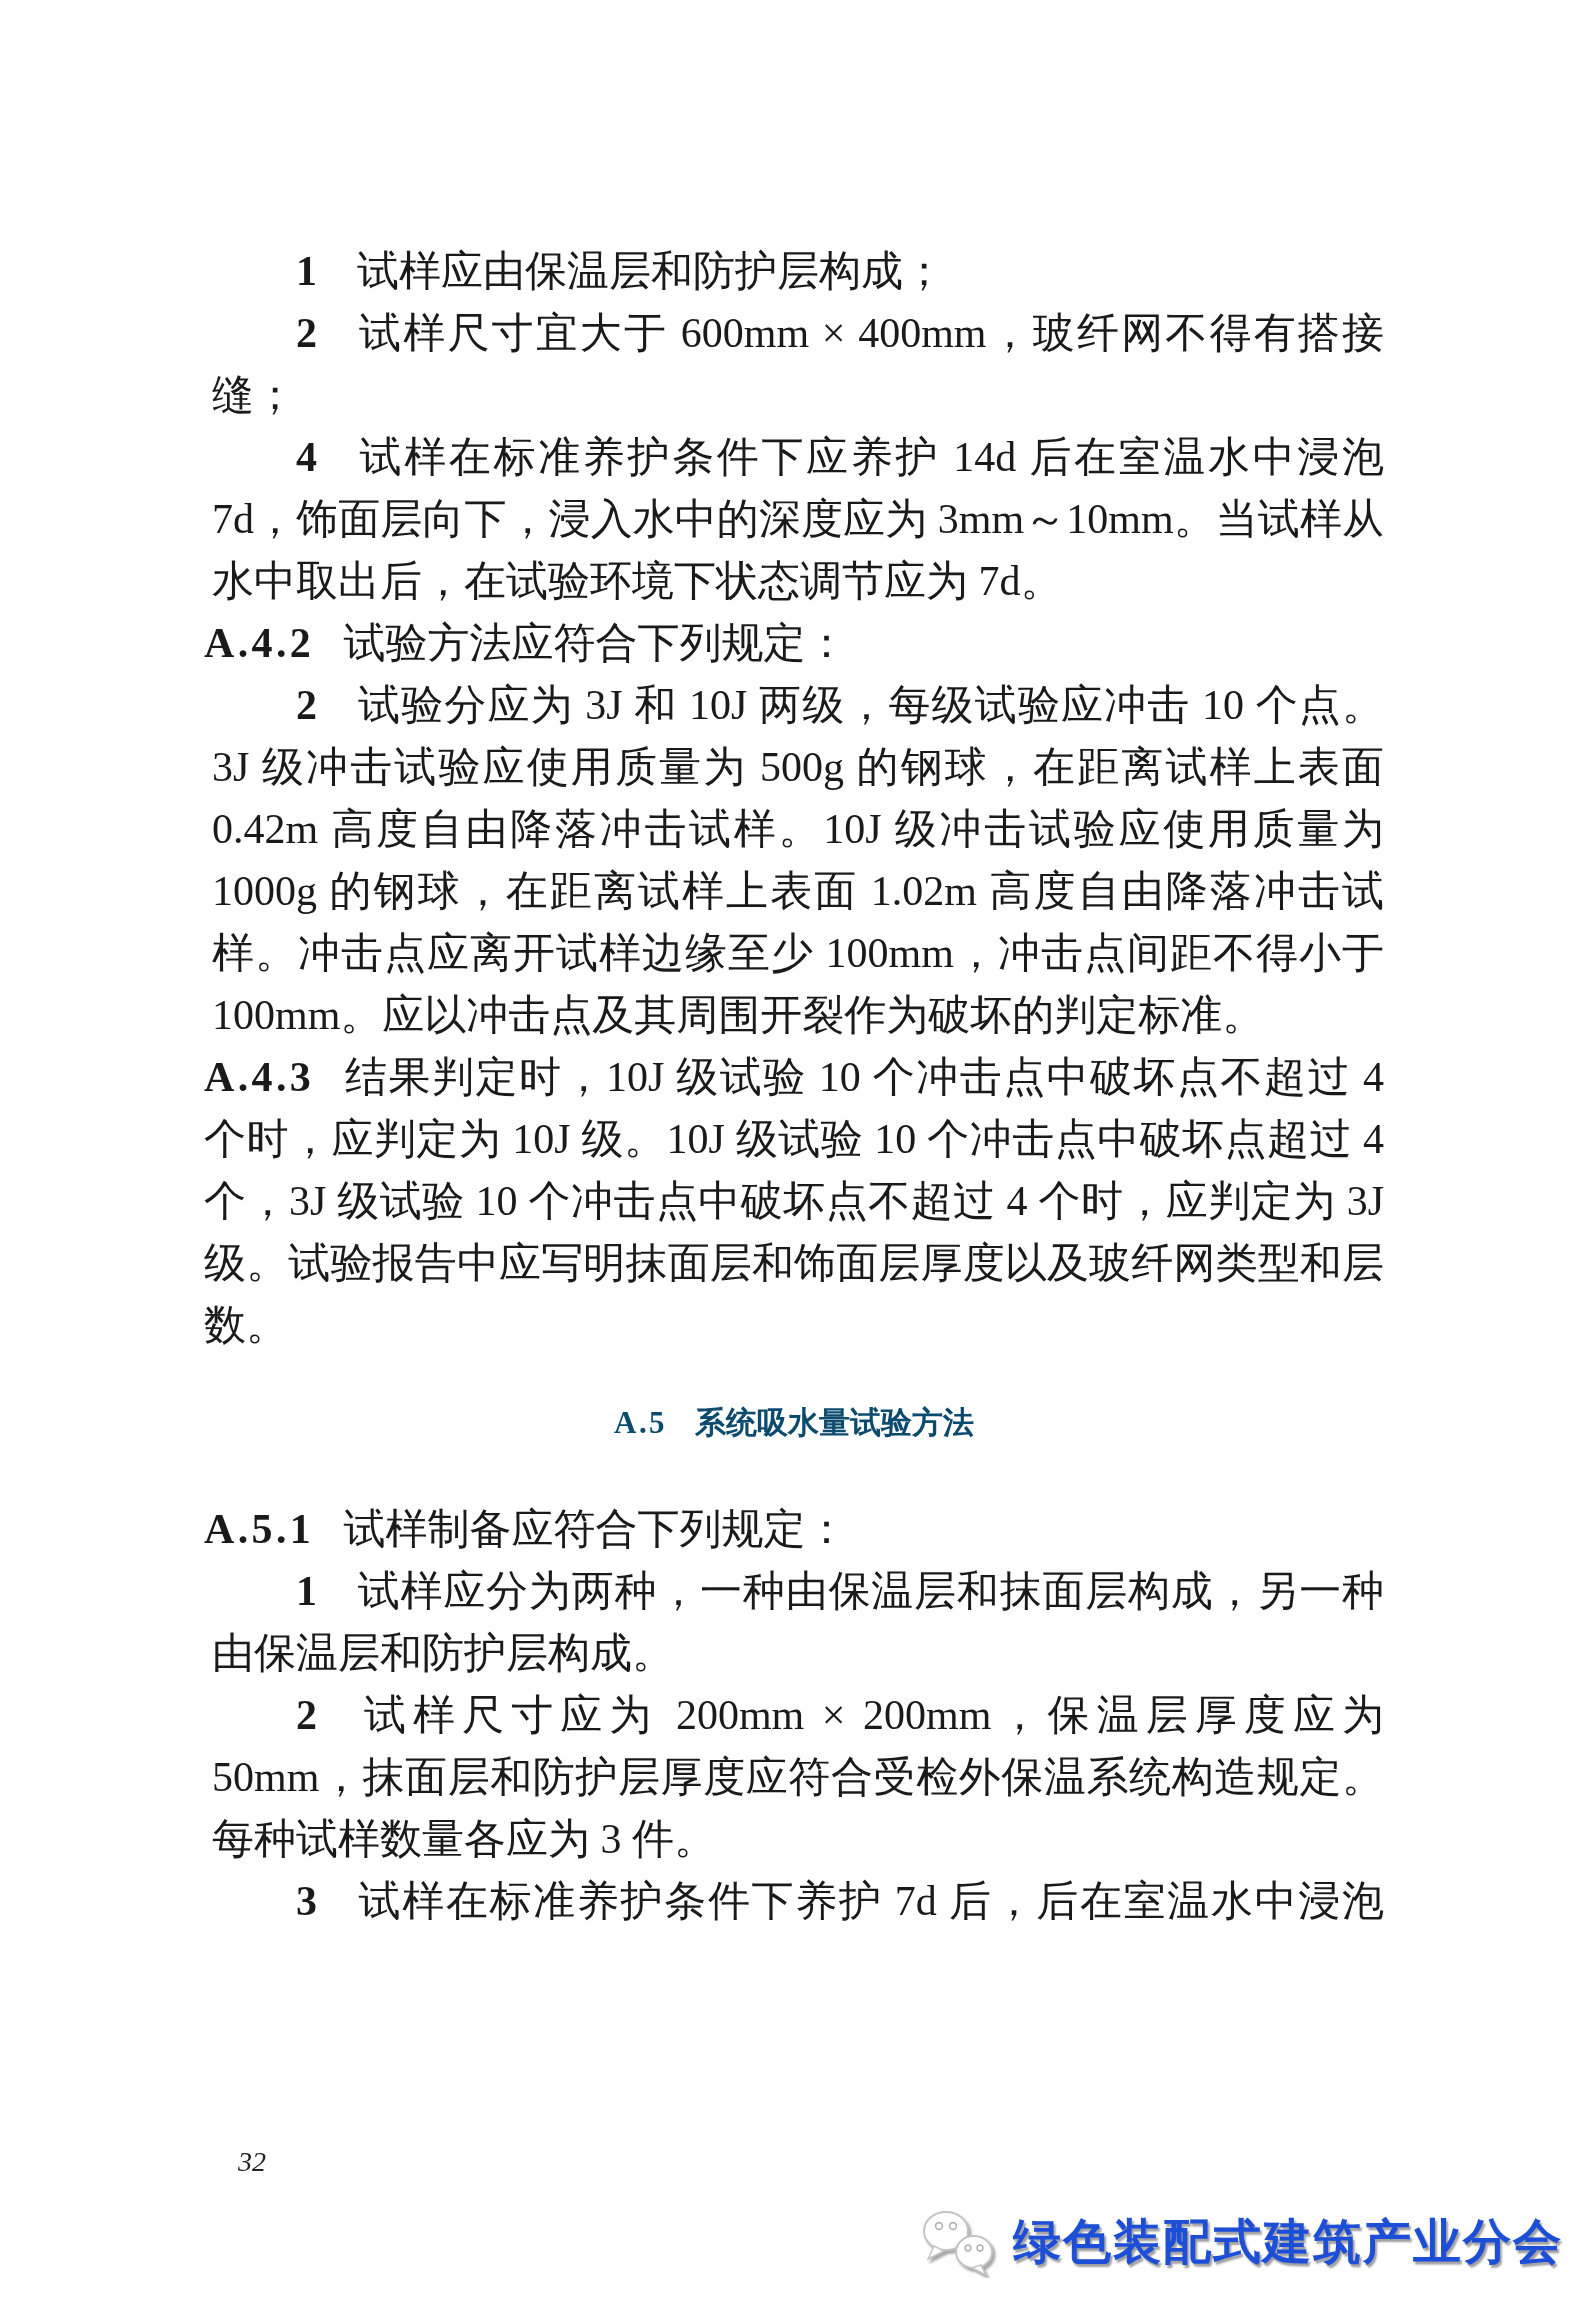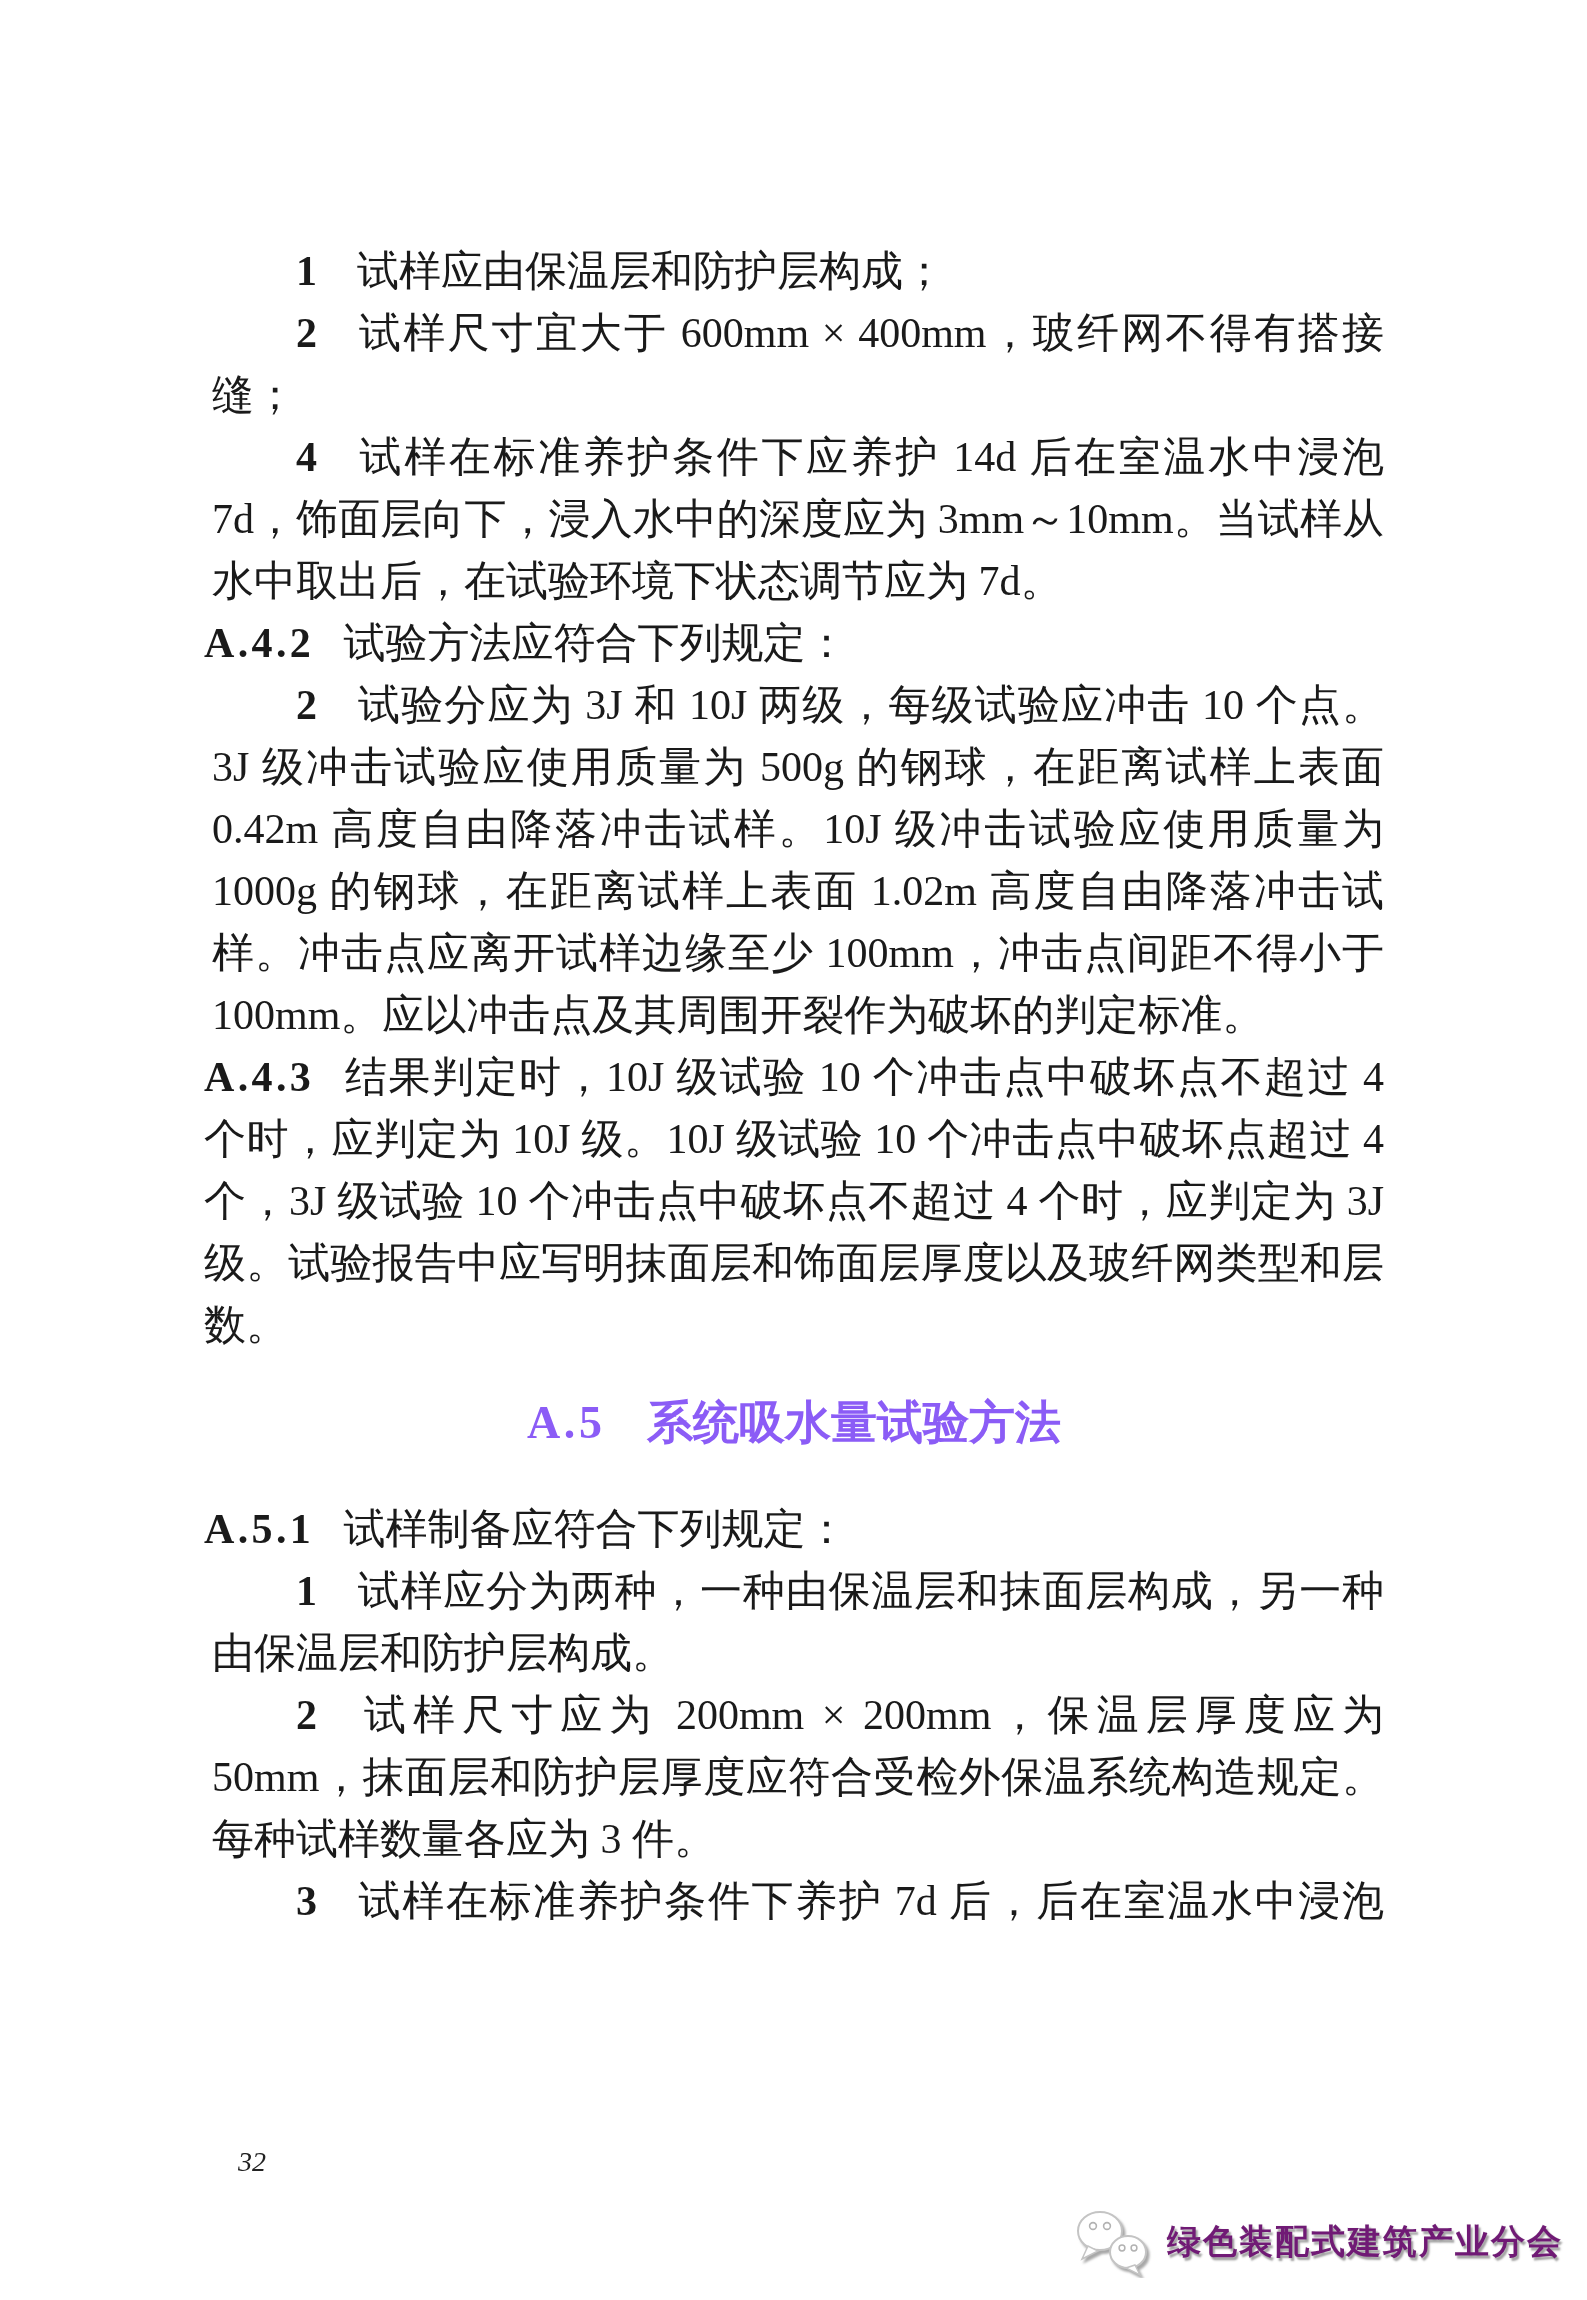--- a/index.html
+++ b/index.html
@@ -35,47 +35,47 @@
     font-weight: bold;
     letter-spacing: 0.08em;
     margin-right: 0.7em;
     white-space: nowrap;
     margin-top: 36px;
   }
   .heading {
     margin: 36px 0 44px 0;
     text-align: right;
     text-align-last: center;
-    font-size: 46px;
+    font-size: 31px;
     line-height: 62px;
     font-weight: bold;
-    color: #8b5cf6;
+    color: #0c4a6e;
   }
   .heading .hlabel { letter-spacing: 0.08em; margin-right: 0.9em; }
   .pageno {
     position: absolute;
     left: 238px; top: 2146px;
     font-style: italic;
     font-size: 28px;
     color: #222;
     font-family: "Liberation Serif", "DejaVu Serif", serif;
   }
   .watermark {
     position: absolute;
     right: 24px; top: 2206px;
     display: flex;
     align-items: center;
     gap: 10px;
   }
   .wtext {
     font-family: "Liberation Sans", "DejaVu Sans", sans-serif;
     font-weight: bold;
-    font-size: 34px;
+    font-size: 48px;
     letter-spacing: 2px;
-    color: #701a75;
+    color: #1d4ed8;
     text-shadow: 2px 3px 2px #a0a0a0, 0 0 1px #d6d6d6;
     white-space: nowrap;
   }
   .wicon { display: inline-block; width: 86px; height: 72px; }
 </style>
 </head>
 <body>
 
 <div class="page">
 

